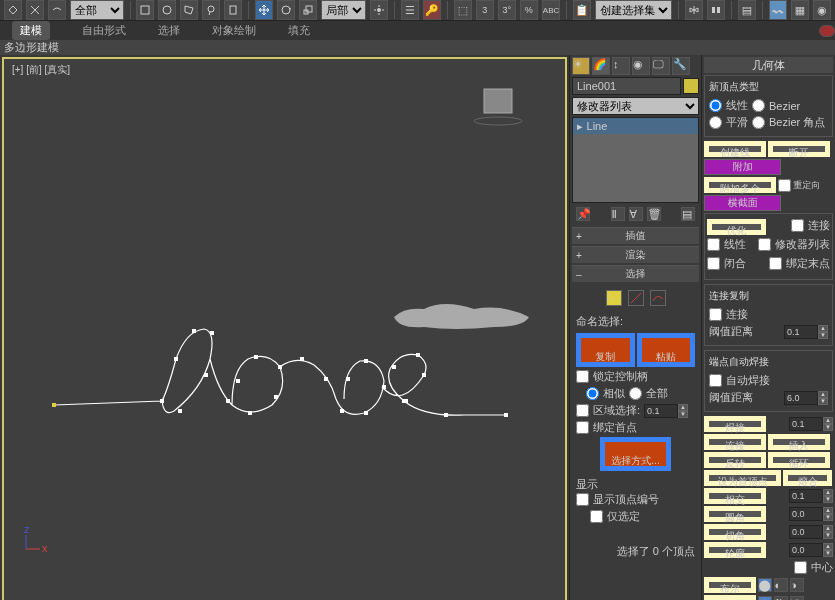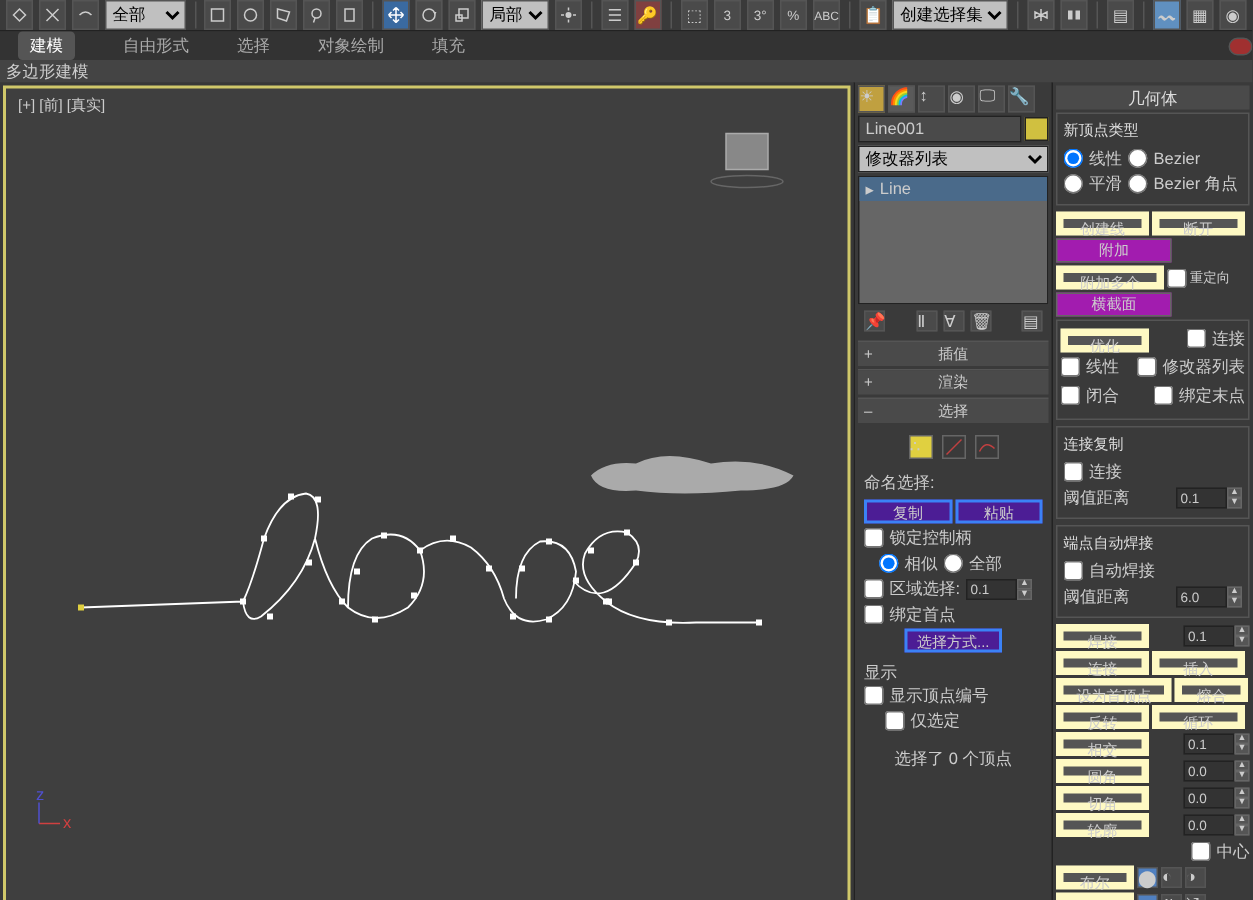--- a/index.html
+++ b/index.html
@@ -29,21 +29,21 @@
 .stack{height:86px;border:1px solid #222;background:#666;margin-bottom:2px}
 .stack-item{height:16px;background:#4a6a8a;display:flex;align-items:center;padding:0 4px;color:#fff;font-size:10px}
 .stack-tools{height:18px;background:#3a3a3a;display:flex;align-items:center;gap:4px;padding:0 4px;margin-bottom:2px}
 .rollout{border-top:1px solid #555;margin-top:2px}
 .roll-head{height:16px;background:#4a4a4a;text-align:center;font-size:10px;display:flex;align-items:center;justify-content:center;position:relative;cursor:pointer}
 .roll-head::before{content:"–";position:absolute;left:4px}
 .roll-head.plus::before{content:"+"}
 .roll-body{padding:4px;font-size:10px}
 .sel-icons{display:flex;gap:6px;justify-content:center;padding:4px 0}
 .sel-icon{width:16px;height:16px;border:1px solid #666;cursor:pointer}
-.btn-sm{height:16px;background:#4c1d95;border:2px solid #3b82f6;padding:0 6px;cursor:pointer;font-size:10px}
+.btn-sm{height:16px;background:#c2410c;border:5px solid #3b82f6;padding:12px 6px;cursor:pointer;font-size:10px}
 .spin{display:flex;align-items:center}
 .spin input{width:34px;height:14px;background:#333;border:1px solid #222;color:#ccc;font-size:9px;padding:0 2px}
 .spin-btns{display:flex;flex-direction:column}
 .spin-btns span{width:10px;height:7px;background:#555;border:1px solid #666;font-size:6px;line-height:5px;text-align:center;cursor:pointer}
 .side-panel{width:134px;background:#3a3a3a;border-left:1px solid #222;padding:2px;overflow-y:auto}
 .sp-title{height:16px;background:#4a4a4a;text-align:center;font-size:11px;color:#ddd;display:flex;align-items:center;justify-content:center;margin-bottom:2px}
 .sp-section{border:1px solid #555;padding:4px;margin-bottom:4px}
 .sp-sec-title{text-align:left;font-size:10px;margin-bottom:4px;color:#ddd}
 .radio-row{display:flex;align-items:center;gap:4px;font-size:10px;margin-bottom:2px}
 .radio-row input{margin:0}
@@ -317,21 +317,21 @@
           <div style="text-align:center"><button class="btn-sm">选择方式...</button></div>
           <div style="margin-top:6px">显示</div>
           <div class="chk-row">
               <input type="checkbox" style="">
               <span>显示顶点编号</span>
             </div>
           <div class="chk-row" style="padding-left:14px">
               <input type="checkbox" style="">
               <span>仅选定</span>
             </div>
-          <div style="text-align:center;margin-top:10px">选择了 0 个顶点</div>
+          <div style="text-align:right;margin-top:20px">选择了 0 个顶点</div>
         </div>
       </div>
     </div>
 
     <div class="side-panel">
       <div class="sp-title">几何体</div>
 
       <div class="sp-section">
         <div class="sp-sec-title">新顶点类型</div>
         <div class="radio-row">
@@ -434,26 +434,26 @@
               <span>▲</span>
               <span>▼</span>
             </div>
           </div>
         </div>
       <div class="sp-row">
           <button class="sp-btn-half">连接</button>
           <button class="sp-btn-half">插入</button>
         </div>
       <div class="sp-row">
+          <button class="sp-btn-half">反转</button>
+          <button class="sp-btn-half">循环</button>
+        </div>
+      <div class="sp-row">
           <button class="sp-btn-half" style="width:60%">设为首顶点</button>
           <button class="sp-btn-half" style="width:38%">熔合</button>
-        </div>
-      <div class="sp-row">
-          <button class="sp-btn-half">反转</button>
-          <button class="sp-btn-half">循环</button>
         </div>
       <div class="sp-row-sb">
           <button class="sp-btn-half">相交</button>
         <div class="spin">
             <input value="0.1" style="">
             <div class="spin-btns">
               <span>▲</span>
               <span>▼</span>
             </div>
           </div>

